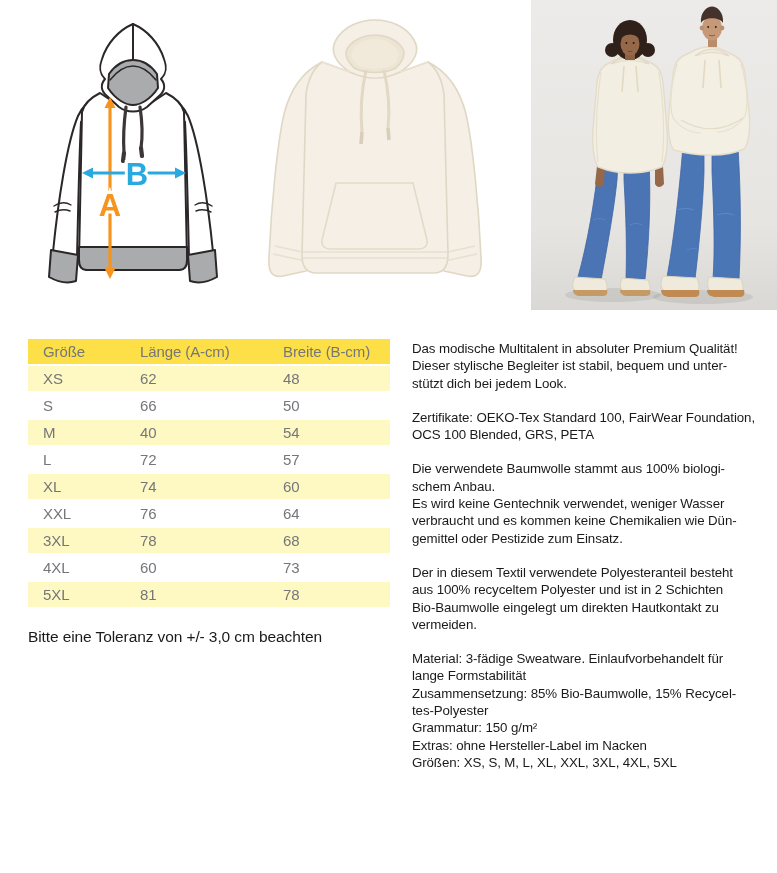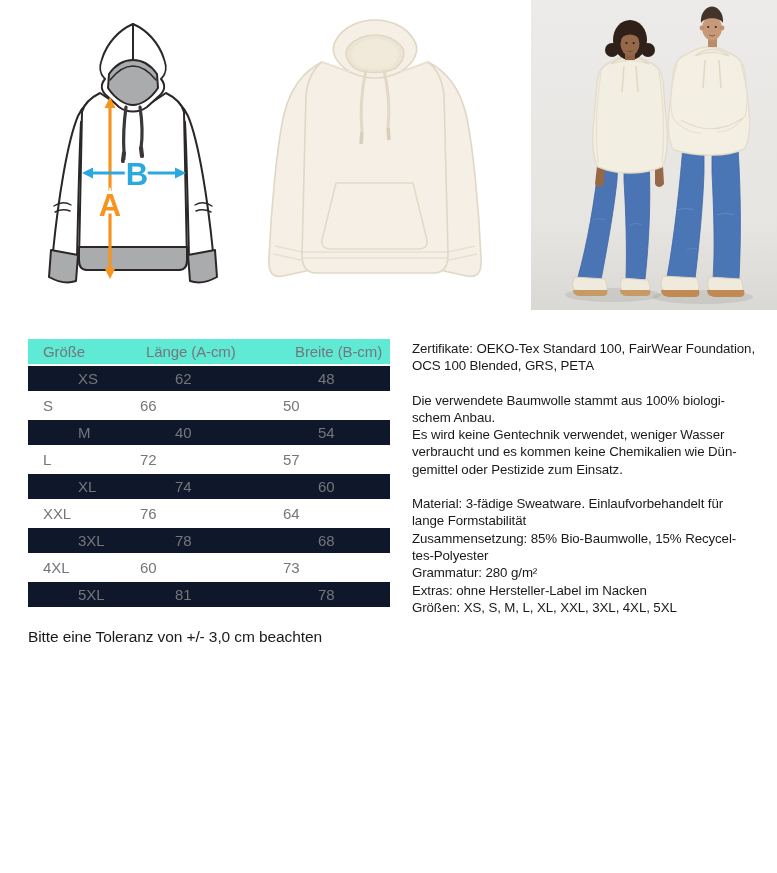--- a/index.html
+++ b/index.html
@@ -19,22 +19,22 @@
 
   .size-table {
     position:absolute; left:28px; top:339px; width:362px;
     font-size:15px; color:#75767a; letter-spacing:-0.1px;
   }
   .t-row {
     display:grid; grid-template-columns:97px 143px 122px;
     height:25px; margin-bottom:2px; align-items:center;
   }
   .t-row > div { padding-left:15px; white-space:nowrap; }
-  .t-head { background:#5eead4;gap:6px; }
-  .t-odd  { background:#0f172a;padding-left:35px; }
+  .t-head { background:#fde047; }
+  .t-odd  { background:#fef9c3; }
   .t-even { background:#ffffff; }
 
   .tolerance {
     position:absolute; left:28px; top:628px;
     font-size:15.5px; color:#1a1a1a; letter-spacing:-0.1px; white-space:nowrap;
   }
 
   .description {
     position:absolute; left:412px; top:340px; width:366px;
     font-size:13.3px; line-height:17.3px; color:#1a1a1a; letter-spacing:-0.1px;
@@ -247,29 +247,36 @@
     <div class="t-row t-odd">
       <div>5XL</div>
       <div>81</div>
       <div>78</div>
     </div>
   </div>
 
   <div class="tolerance">Bitte eine Toleranz von +/- 3,0 cm beachten</div>
 
   <div class="description">
+    <p>Das modische Multitalent in absoluter Premium Qualität!
+Dieser stylische Begleiter ist stabil, bequem und unter-
+stützt dich bei jedem Look.</p>
     <p>Zertifikate: OEKO-Tex Standard 100, FairWear Foundation,
 OCS 100 Blended, GRS, PETA</p>
     <p>Die verwendete Baumwolle stammt aus 100% biologi-
 schem Anbau.
 Es wird keine Gentechnik verwendet, weniger Wasser
 verbraucht und es kommen keine Chemikalien wie Dün-
 gemittel oder Pestizide zum Einsatz.</p>
+    <p>Der in diesem Textil verwendete Polyesteranteil besteht
+aus 100% recyceltem Polyester und ist in 2 Schichten
+Bio-Baumwolle eingelegt um direkten Hautkontakt zu
+vermeiden.</p>
     <p>Material: 3-fädige Sweatware. Einlaufvorbehandelt für
 lange Formstabilität
 Zusammensetzung: 85% Bio-Baumwolle, 15% Recycel-
 tes-Polyester
-Grammatur: 280 g/m²
+Grammatur: 150 g/m²
 Extras: ohne Hersteller-Label im Nacken
 Größen: XS, S, M, L, XL, XXL, 3XL, 4XL, 5XL</p>
   </div>
 
 </div>
 
 </body></html>

